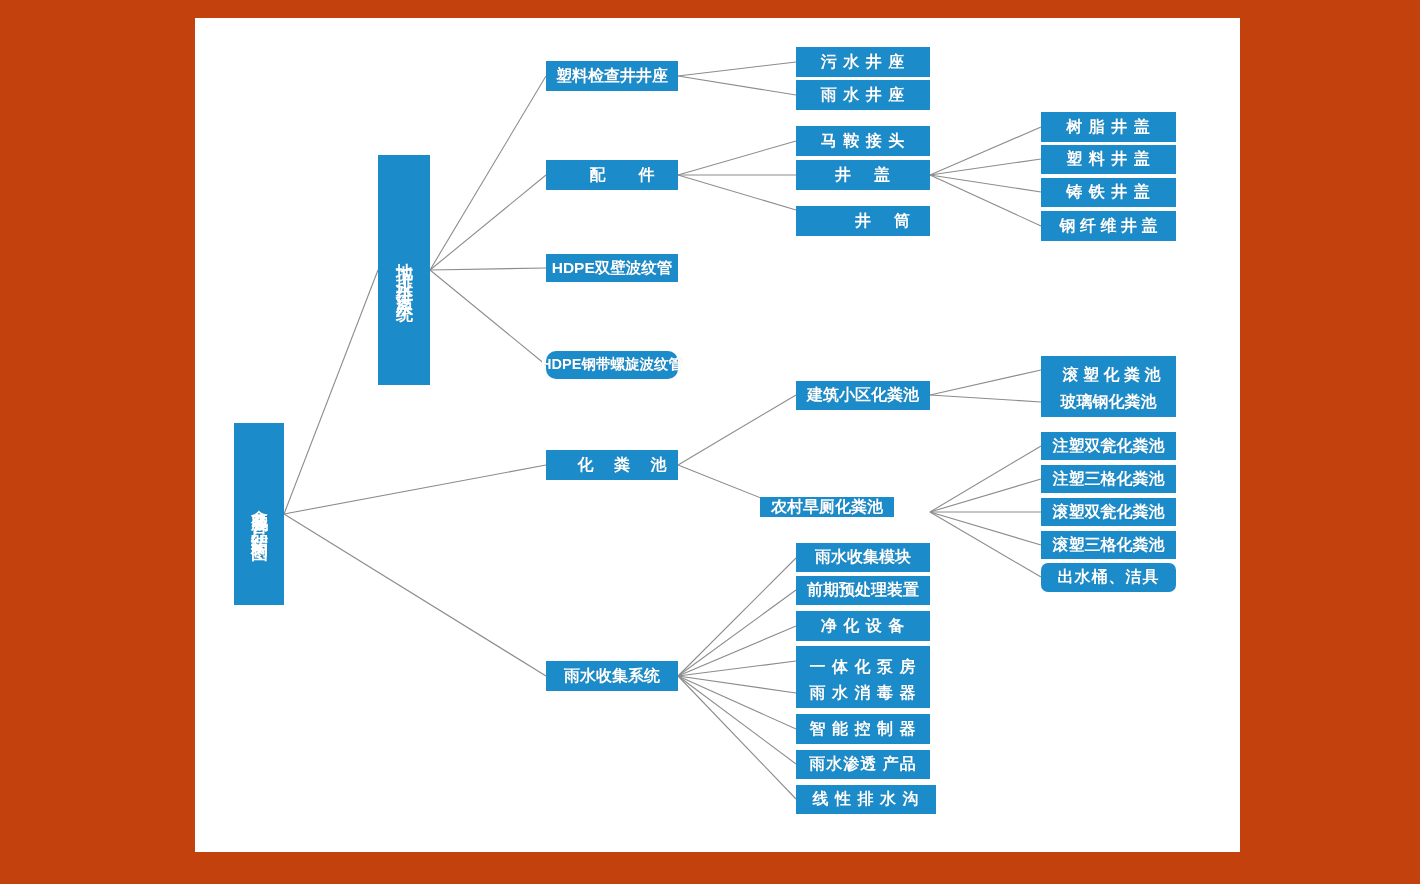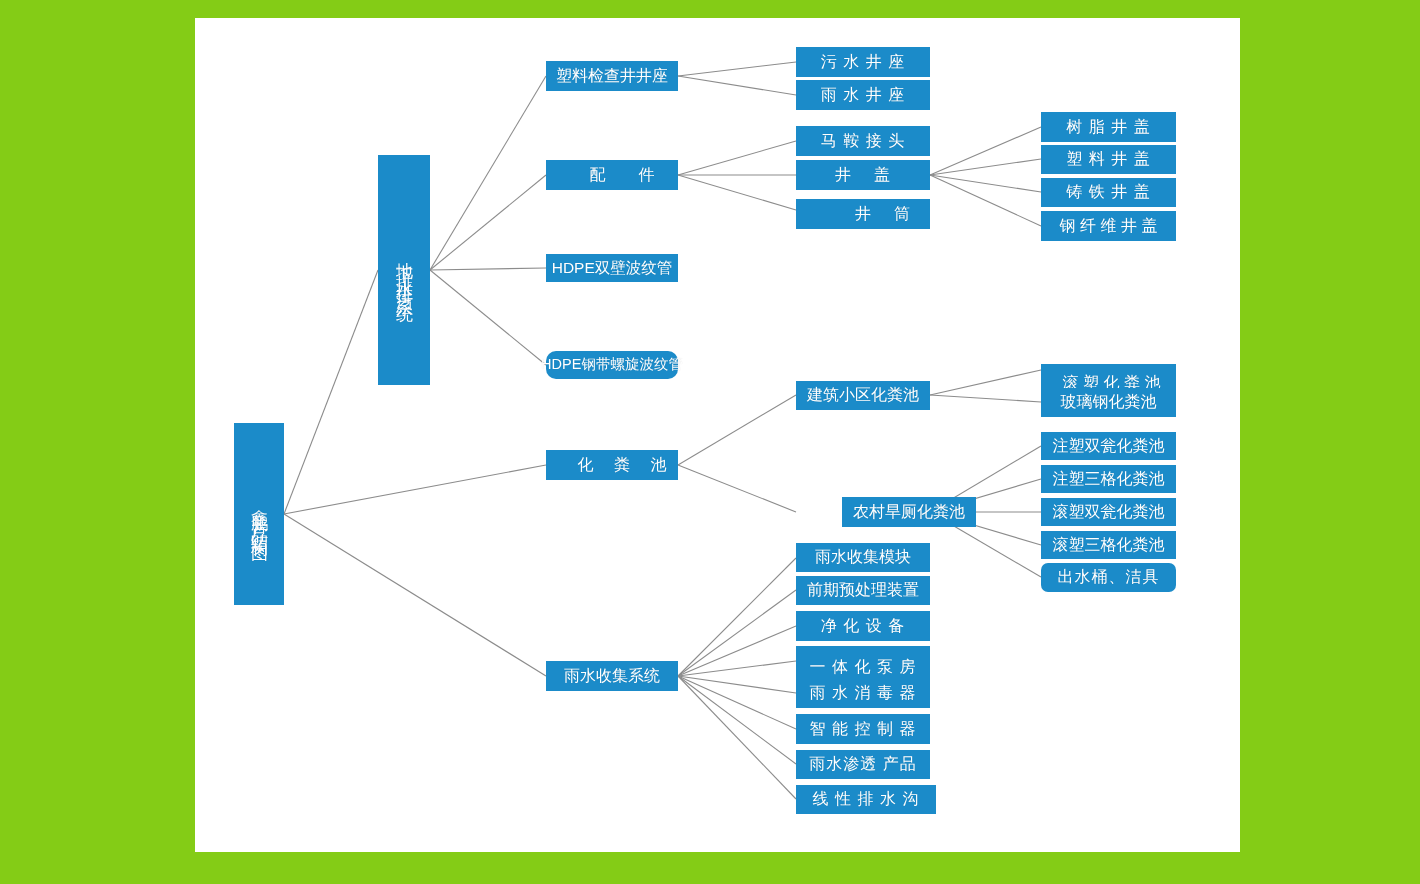--- a/index.html
+++ b/index.html
@@ -10,21 +10,22 @@
   body {
     width: 1420px;
     height: 884px;
     overflow: hidden;
     font-family: "Liberation Sans", "DejaVu Sans", sans-serif;
   }
   #canvas {
     position: relative;
     width: 1420px;
     height: 884px;
-    background: #84cc16;
+    background: #c2410c;
+    font-weight: bold;
   }
   #board {
     position: absolute;
     left: 195px;
     top: 18px;
     width: 1045px;
     height: 834px;
     background: #ffffff;
   }
   #edges {
@@ -123,31 +124,31 @@
   <div class="node f15" style="left:546px; top:254px; width:132px; height:28px;">HDPE双壁波纹管</div>
   <div class="node f14" style="left:546px; top:351px; width:132px; height:28px;border-radius:10px;">HDPE钢带螺旋波纹管</div>
   <div class="node f16 sp8" style="left:546px; top:450px; width:132px; height:30px;">化 粪 池</div>
   <div class="node f16" style="left:546px; top:661px; width:132px; height:30px;">雨水收集系统</div>
 
   <div class="node f16 sp1" style="left:796px; top:47px; width:134px; height:30px;">污 水 井 座</div>
   <div class="node f16 sp1" style="left:796px; top:80px; width:134px; height:30px;">雨 水 井 座</div>
 
   <div class="node f16 sp1" style="left:796px; top:126px; width:134px; height:30px;">马 鞍 接 头</div>
   <div class="node f16 sp1" style="left:796px; top:160px; width:134px; height:30px;">井    盖</div>
-  <div class="node f16 sp1" style="left:796px; top:199px; width:134px; height:30px;padding-left:40px;">井    筒</div>
+  <div class="node f16 sp1" style="left:796px; top:206px; width:134px; height:30px;padding-left:40px;">井    筒</div>
 
   <div class="node f16 sp1" style="left:1041px; top:112px; width:135px; height:30px;">树 脂 井 盖</div>
   <div class="node f16 sp1" style="left:1041px; top:145px; width:135px; height:29px;">塑 料 井 盖</div>
   <div class="node f16 sp1" style="left:1041px; top:178px; width:135px; height:29px;">铸 铁 井 盖</div>
   <div class="node f16" style="left:1041px; top:211px; width:135px; height:30px;">钢 纤 维 井 盖</div>
 
   <div class="node f16" style="left:796px; top:381px; width:134px; height:29px;">建筑小区化粪池</div>
-  <div class="node f16" style="left:842px; top:497px; width:134px; height:30px;">农村旱厕化粪池</div>
+  <div class="node f16" style="left:760px; top:497px; width:134px; height:20px;">农村旱厕化粪池</div>
 
-  <div class="node f16" style="left:1041px; top:364px; width:135px; height:39px;padding-left:6px;">滚 塑 化 粪 池</div>
+  <div class="node f16" style="left:1041px; top:356px; width:135px; height:39px;padding-left:6px;">滚 塑 化 粪 池</div>
   <div class="node f16" style="left:1041px; top:388px; width:135px; height:29px;">玻璃钢化粪池</div>
 
   <div class="node f16" style="left:1041px; top:432px; width:135px; height:28px;">注塑双瓮化粪池</div>
   <div class="node f16" style="left:1041px; top:465px; width:135px; height:28px;">注塑三格化粪池</div>
   <div class="node f16" style="left:1041px; top:498px; width:135px; height:28px;">滚塑双瓮化粪池</div>
   <div class="node f16" style="left:1041px; top:531px; width:135px; height:28px;">滚塑三格化粪池</div>
   <div class="node f16 sp1" style="left:1041px; top:563px; width:135px; height:29px;border-radius:7px;">出水桶、洁具</div>
 
   <div class="node f16" style="left:796px; top:543px; width:134px; height:29px;">雨水收集模块</div>
   <div class="node f16" style="left:796px; top:576px; width:134px; height:29px;">前期预处理装置</div>

